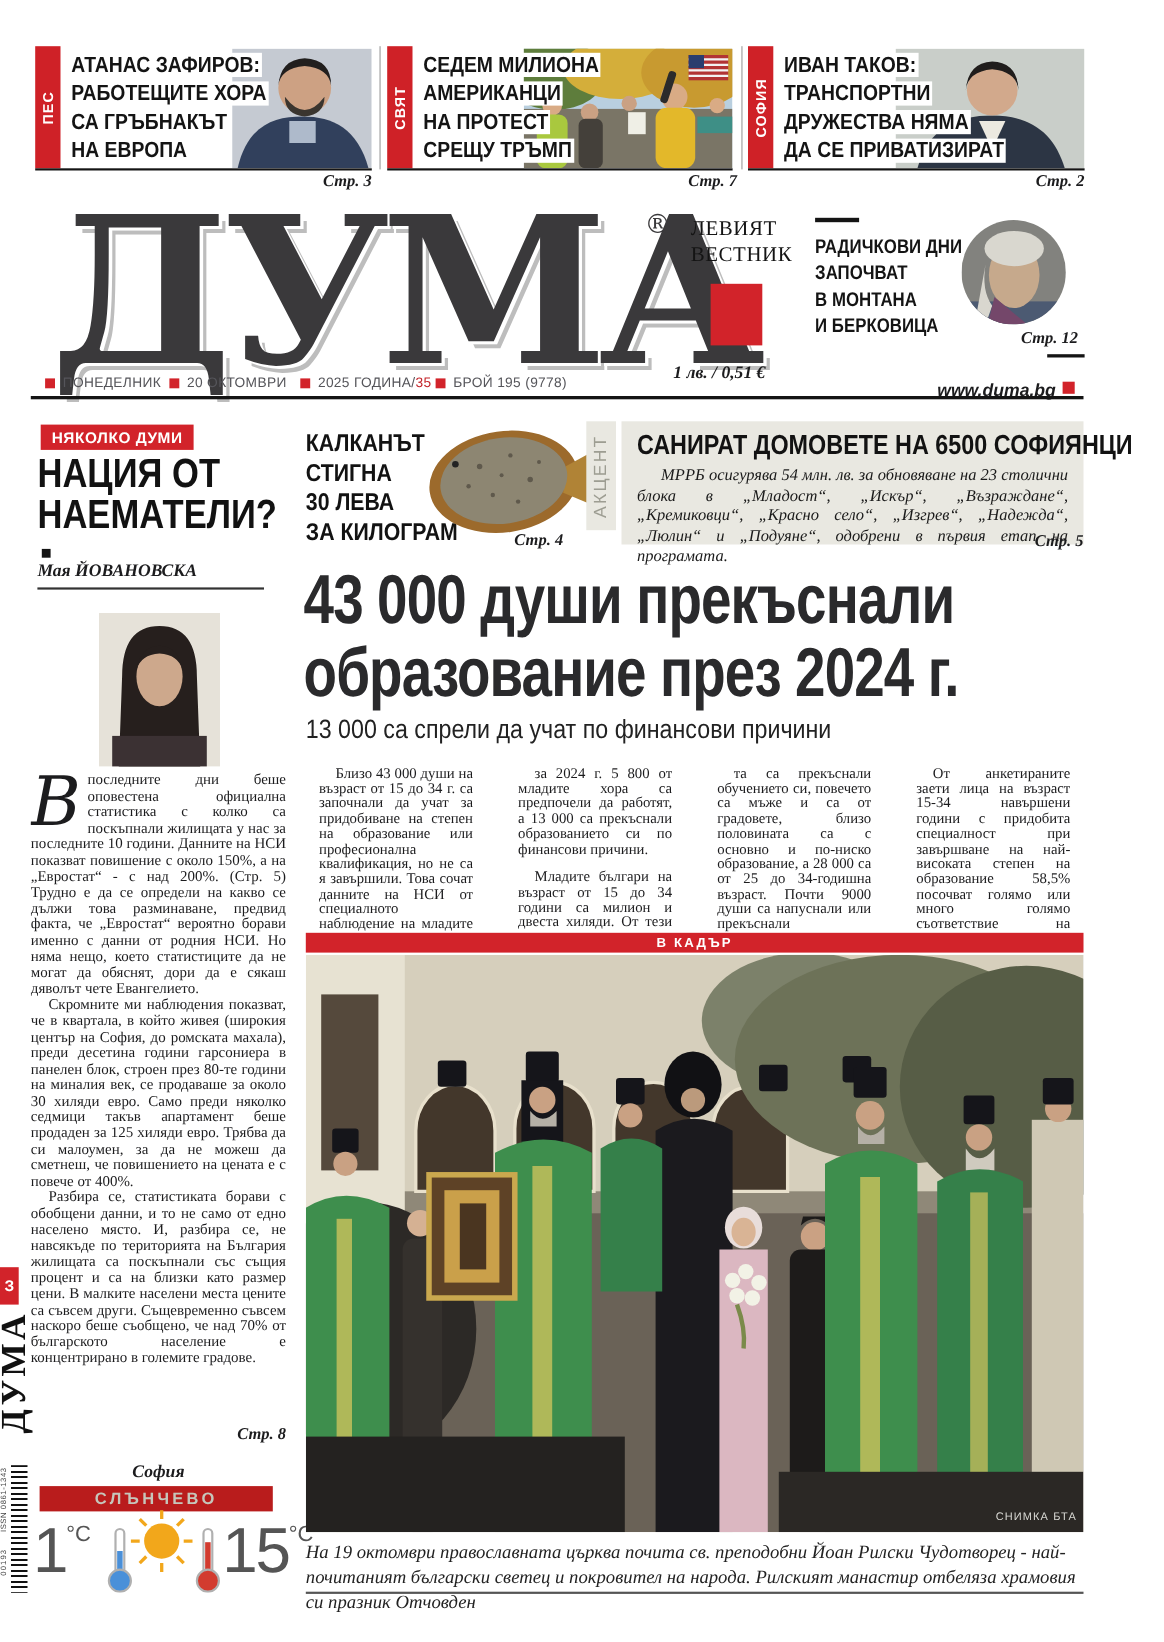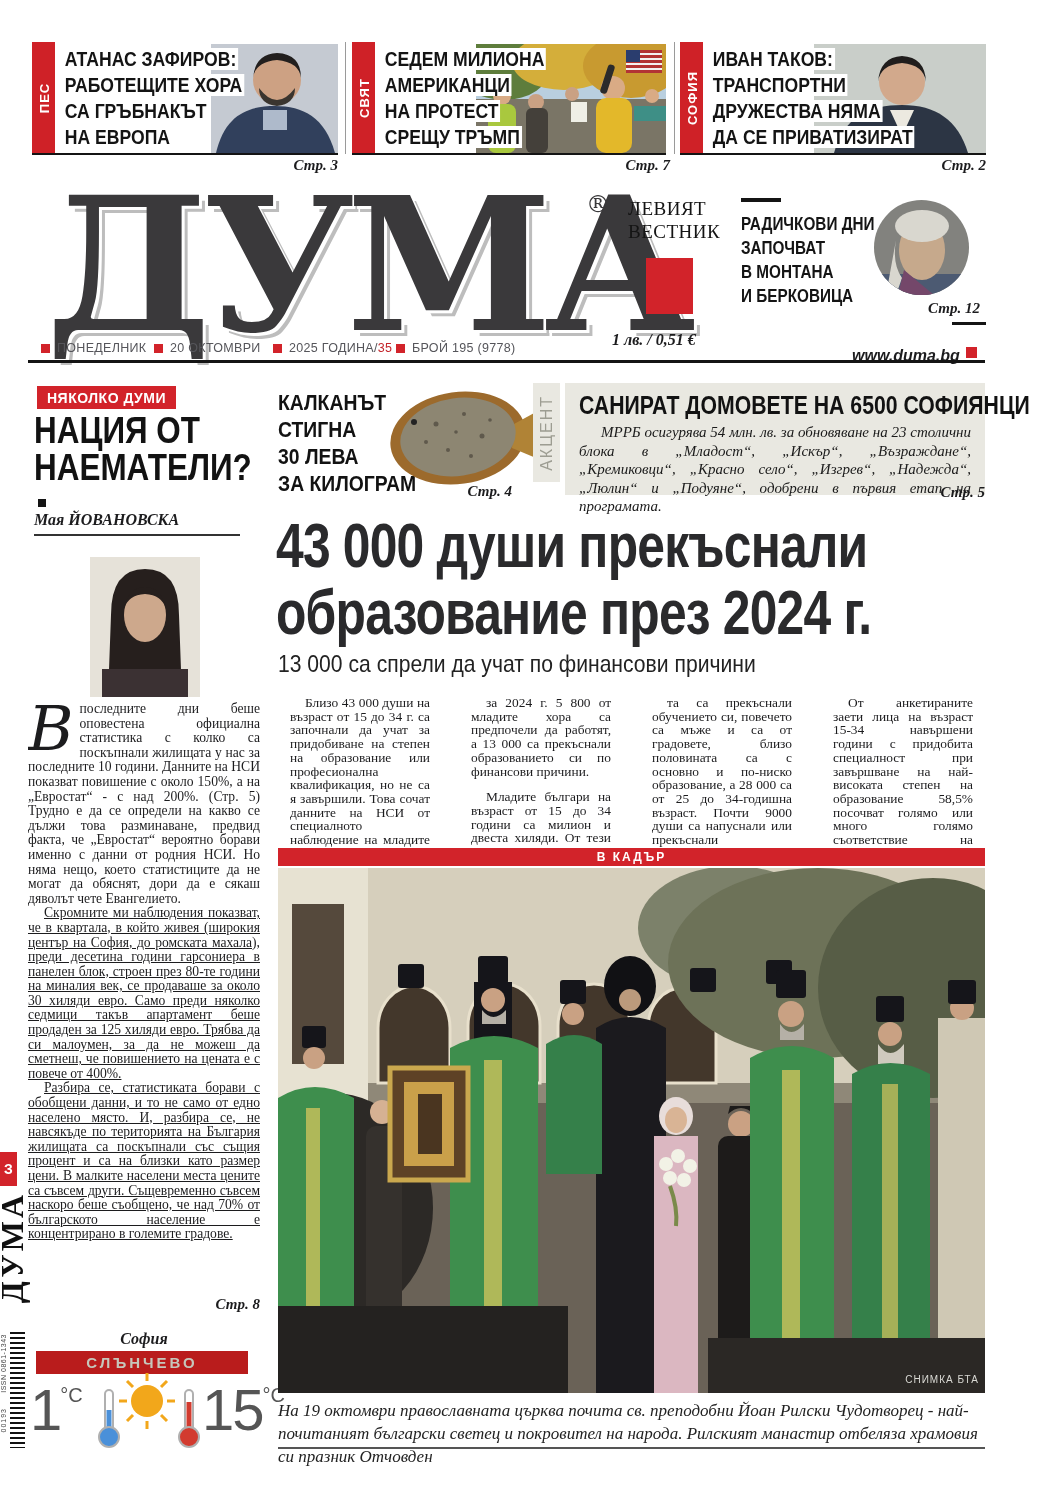--- a/index.html
+++ b/index.html
@@ -54,21 +54,21 @@
           font:700 14px "Liberation Sans",sans-serif;letter-spacing:.5px;padding:4px 10px 3px;}
   .op-title{position:absolute;left:34px;top:412px;font:700 37px/37px "Liberation Sans",sans-serif;
             transform:scaleX(.85);transform-origin:0 0;white-space:pre-line;color:#121212;}
   .op-bullet{position:absolute;left:38px;top:499px;width:8px;height:8px;background:#141414;}
   .op-author{position:absolute;left:34px;top:511px;font:italic 700 16px "Liberation Serif",serif;}
   .op-rule{position:absolute;left:34px;top:534px;width:206px;height:2px;background:#333;}
   .op-photo{position:absolute;left:90px;top:557px;width:110px;height:140px;overflow:hidden;}
   .op-body{position:absolute;left:28px;top:702px;width:232px;height:588px;overflow:hidden;
            font:13.6px/14.6px "Liberation Serif",serif;text-align:justify;}
   .op-body p{margin:0;}
-  .op-body p + p{text-indent:16px;text-decoration:underline;}
+  .op-body p + p{text-indent:16px;}
   .dropcap{float:left;font:italic 400 62px/46px "DejaVu Serif",serif;margin:4px 6px 0 0;}
   .op-page{position:absolute;left:28px;top:1296px;width:232px;text-align:right;
            font:italic 700 15px "Liberation Serif",serif;}
 
   
   .w-city{position:absolute;left:28px;top:1330px;width:232px;text-align:center;
           font:italic 700 16px "Liberation Serif",serif;}
   .w-band{position:absolute;left:36px;top:1351px;width:212px;height:23px;background:#b91c1c;
           display:flex;align-items:center;justify-content:center;
           font:700 15px "Liberation Sans",sans-serif;color:#c6c6bb;letter-spacing:3px;}

